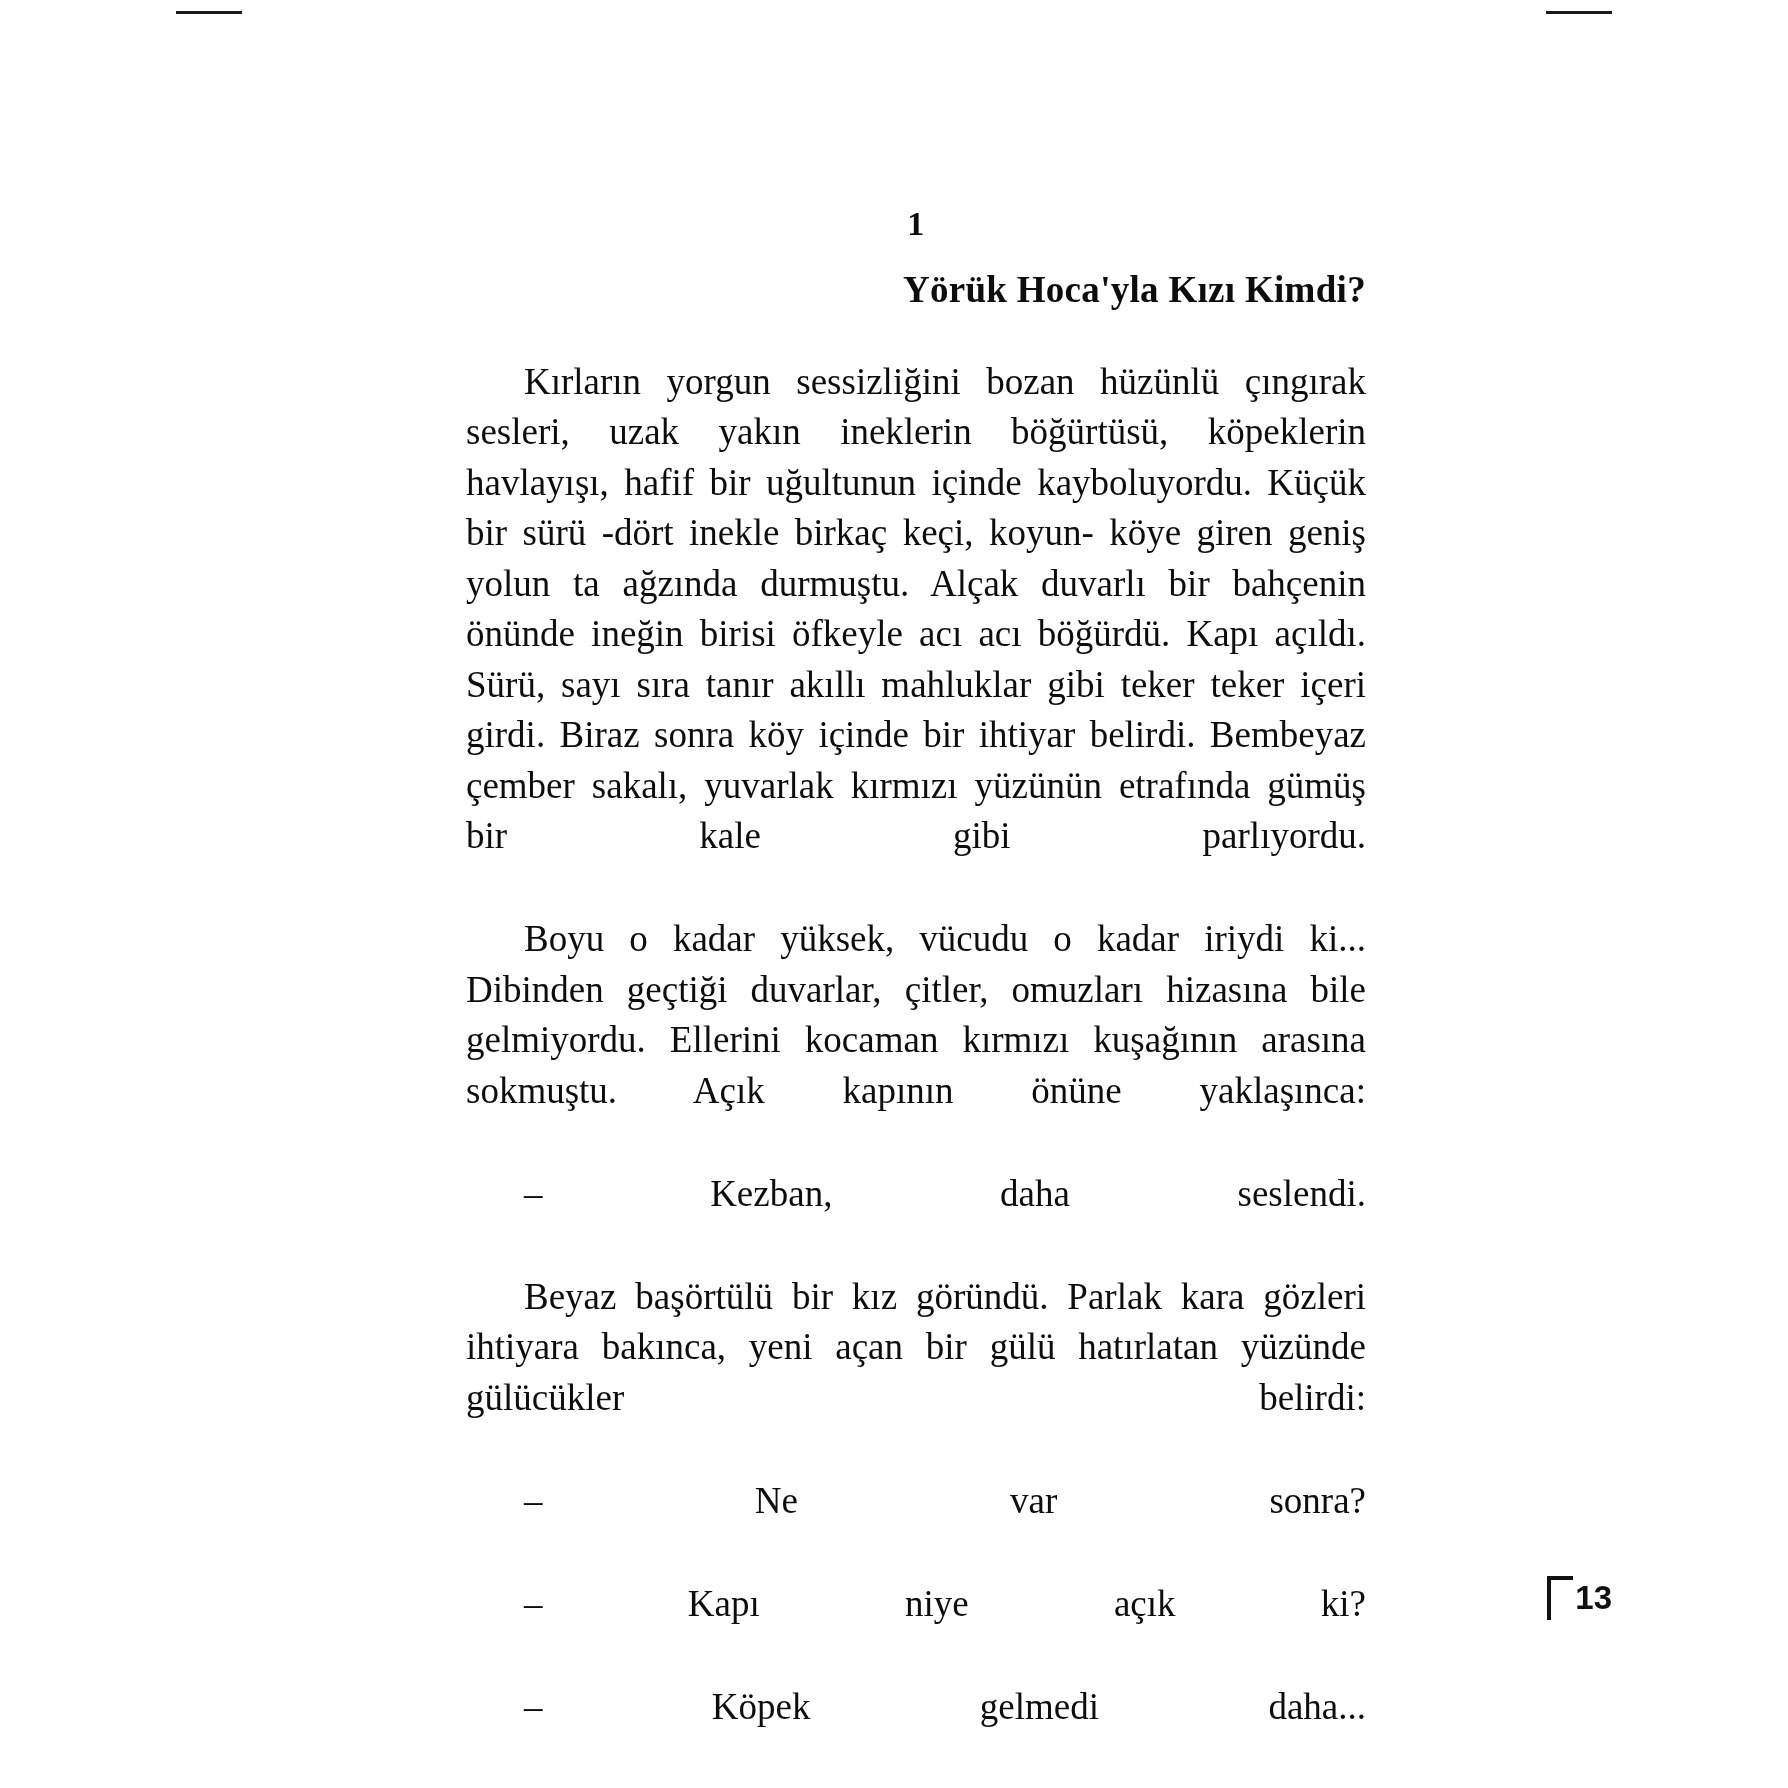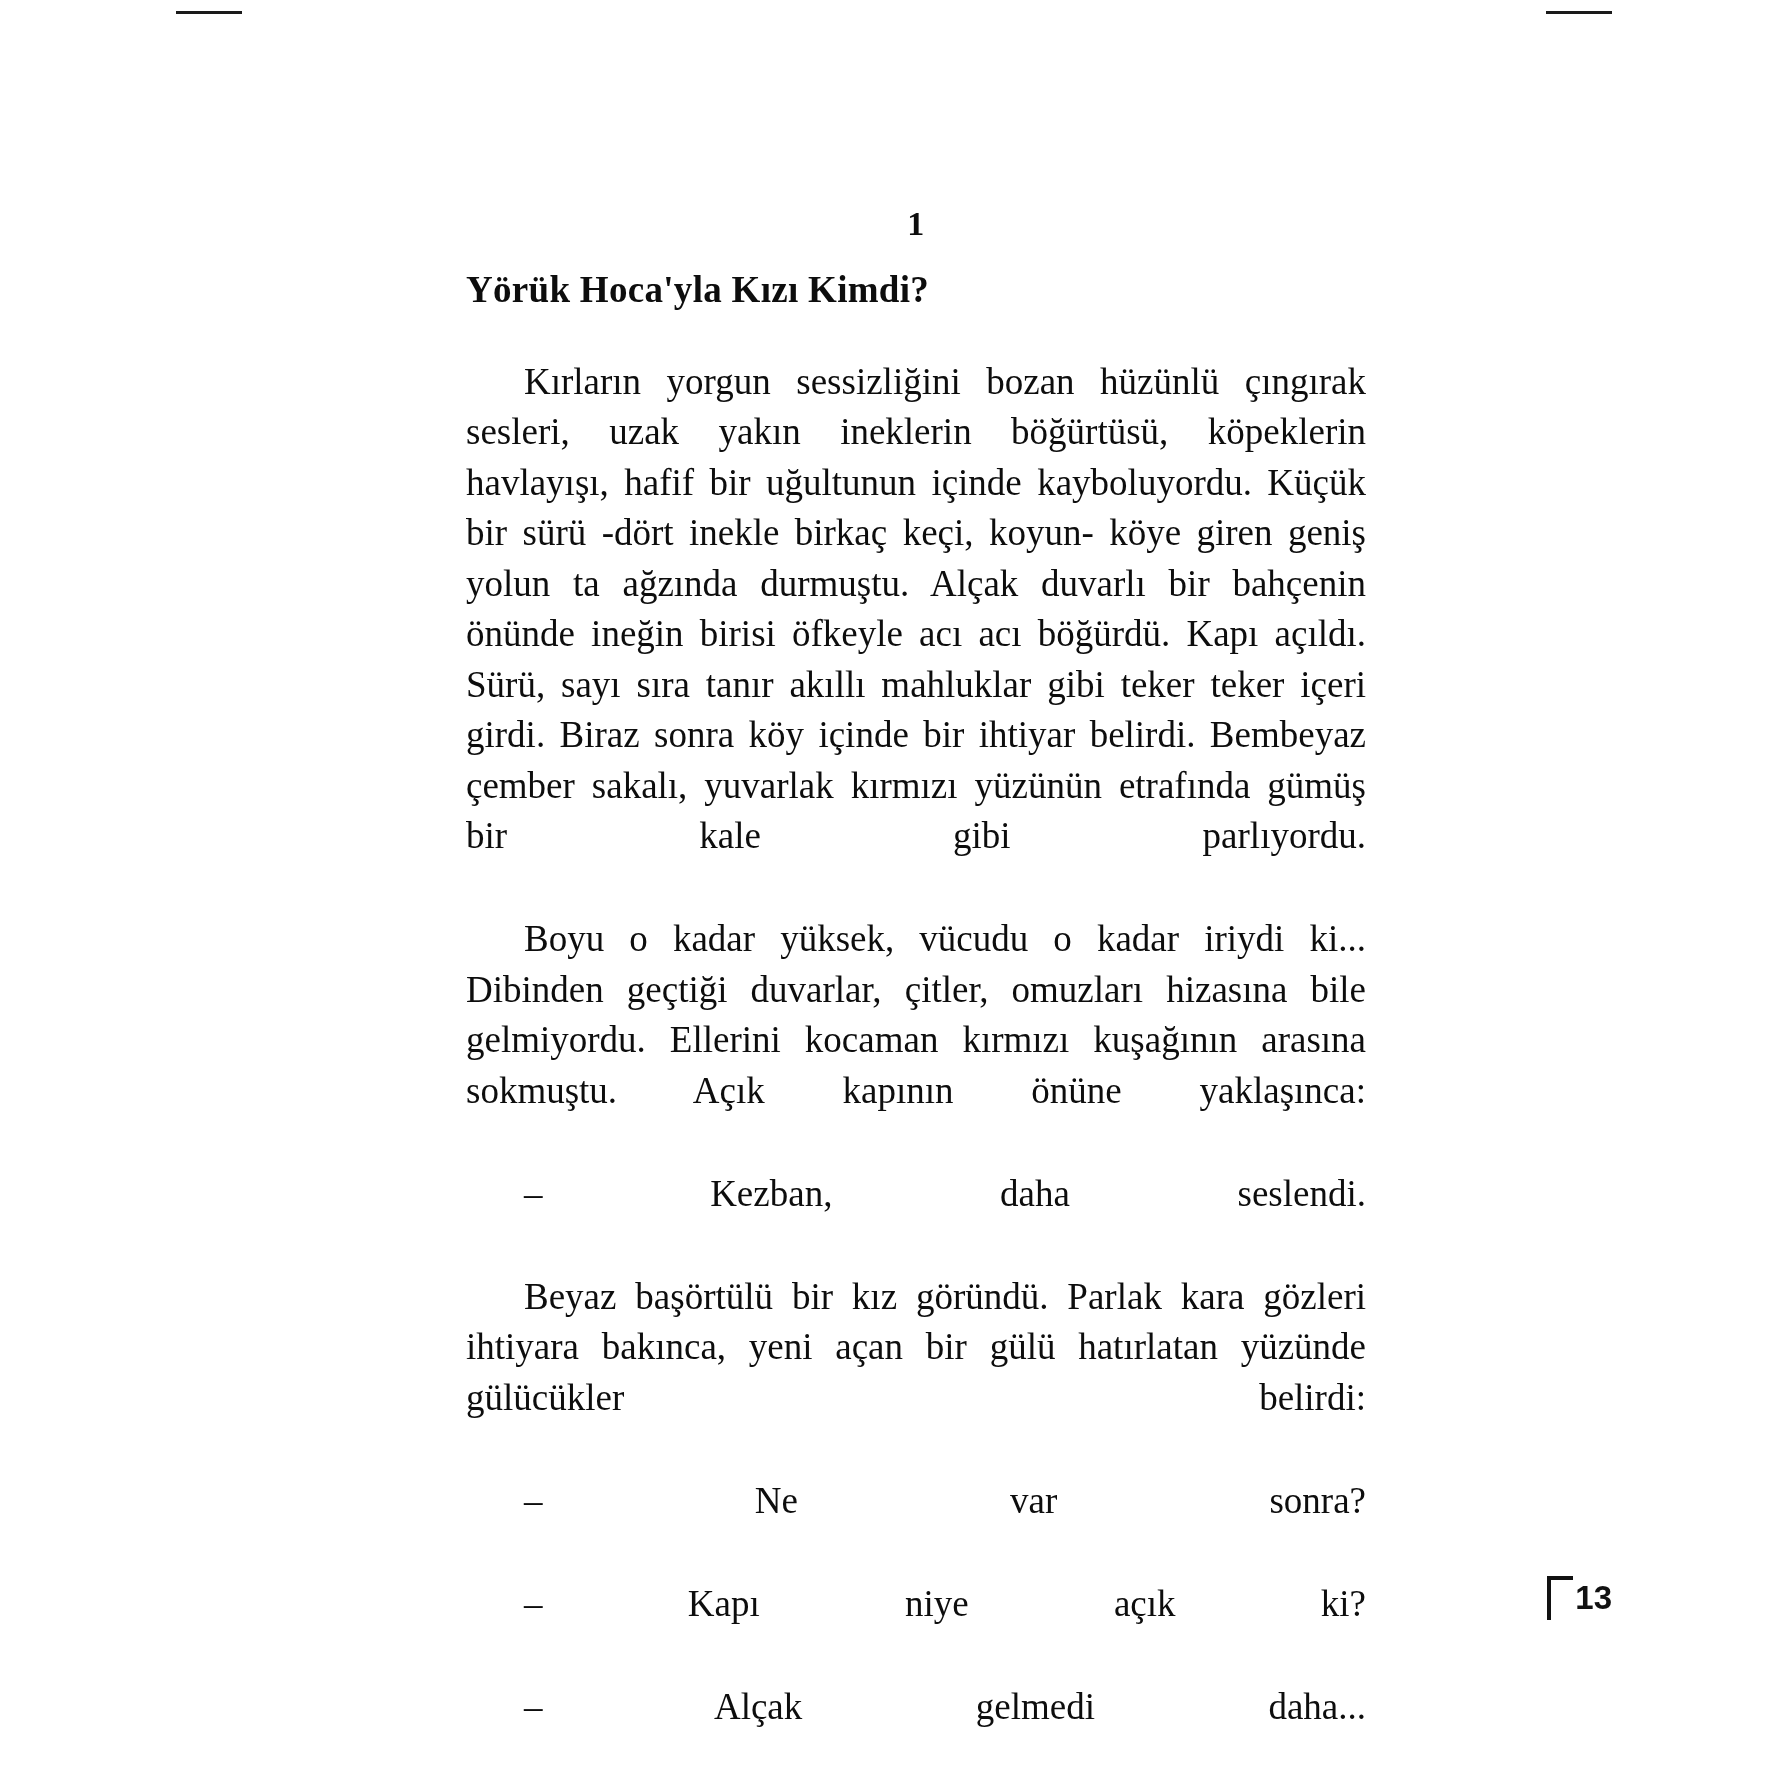--- a/index.html
+++ b/index.html
@@ -41,21 +41,21 @@
   .chapter-number {
     text-align: center;
     font-weight: bold;
     font-size: 34px;
     line-height: 1.1;
     margin: 0 0 26px 0;
     letter-spacing: 0.5px;
   }
 
   .chapter-title {
-    text-align: left;
+    text-align: right;
     font-weight: bold;
     font-size: 37px;
     line-height: 1.2;
     margin: 0 0 44px 0;
     letter-spacing: 0.3px;
   }
 
   p.body-par {
     margin: 0 0 2px 0;
     font-size: 37px;
@@ -120,21 +120,21 @@
   <div class="text-column">
     <div class="chapter-number">1</div>
     <h1 class="chapter-title">Yörük Hoca'yla Kızı Kimdi?</h1>
 
     <p class="body-par">Kırların yorgun sessizliğini bozan hüzünlü çıngırak sesleri, uzak yakın ineklerin böğürtüsü, köpeklerin havlayışı, hafif bir uğultunun içinde kayboluyordu. Küçük bir sürü -dört inekle birkaç keçi, koyun- köye giren geniş yolun ta ağzında durmuştu. Alçak duvarlı bir bahçenin önünde ineğin birisi öfkeyle acı acı böğürdü. Kapı açıldı. Sürü, sayı sıra tanır akıllı mahluklar gibi teker teker içeri girdi. Biraz sonra köy içinde bir ihtiyar belirdi. Bembeyaz çember sakalı, yuvarlak kırmızı yüzünün etrafında gümüş bir kale gibi parlıyordu.</p>
     <p class="body-par">Boyu o kadar yüksek, vücudu o kadar iriydi ki... Dibinden geçtiği duvarlar, çitler, omuzları hizasına bile gelmiyordu. Ellerini kocaman kırmızı kuşağının arasına sokmuştu. Açık kapının önüne yaklaşınca:</p>
     <p class="body-par dialogue">– Kezban, daha seslendi.</p>
     <p class="body-par">Beyaz başörtülü bir kız göründü. Parlak kara gözleri ihtiyara bakınca, yeni açan bir gülü hatırlatan yüzünde gülücükler belirdi:</p>
     <p class="body-par dialogue">– Ne var sonra?</p>
     <p class="body-par dialogue">– Kapı niye açık ki?</p>
-    <p class="body-par dialogue">– Alçak gelmedi daha...</p>
+    <p class="body-par dialogue">– Köpek gelmedi daha...</p>
     <p class="body-par dialogue">– Gelmez uğursuz... Aşağıda derenin kenarında oynaşırlar. Niye girmiyon?</p>
   </div>
 
   <div class="folio">
     <div class="folio-rule"></div>
     <div class="folio-number">13</div>
   </div>
 
 </div>
 

